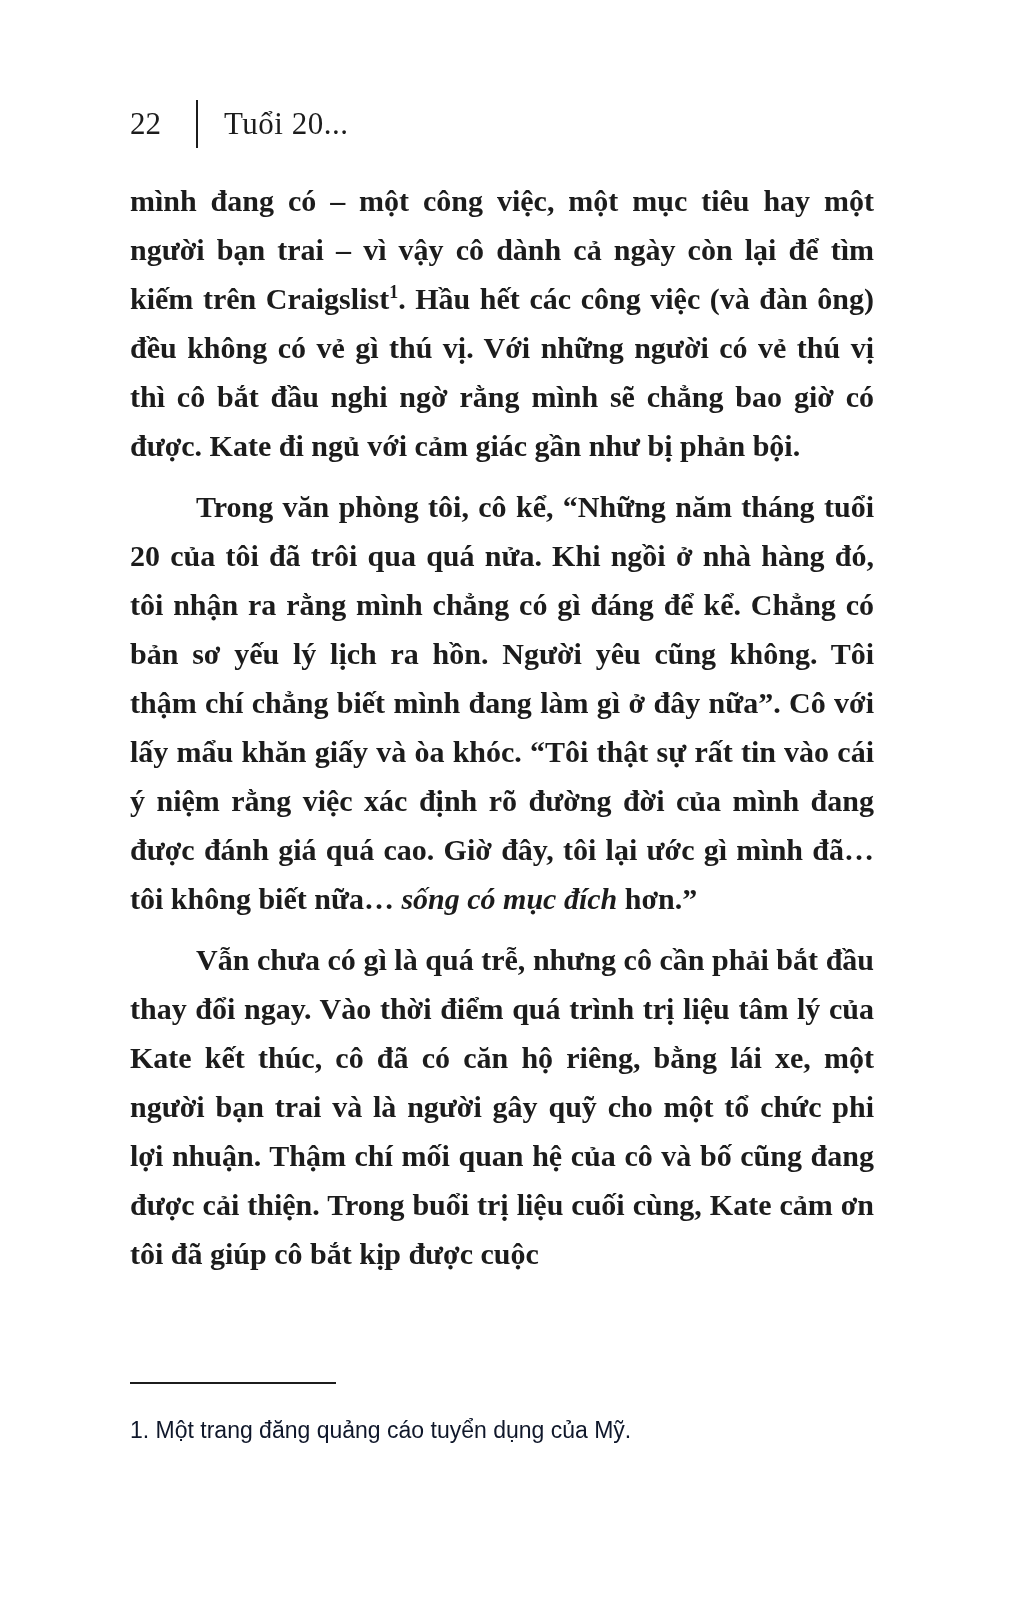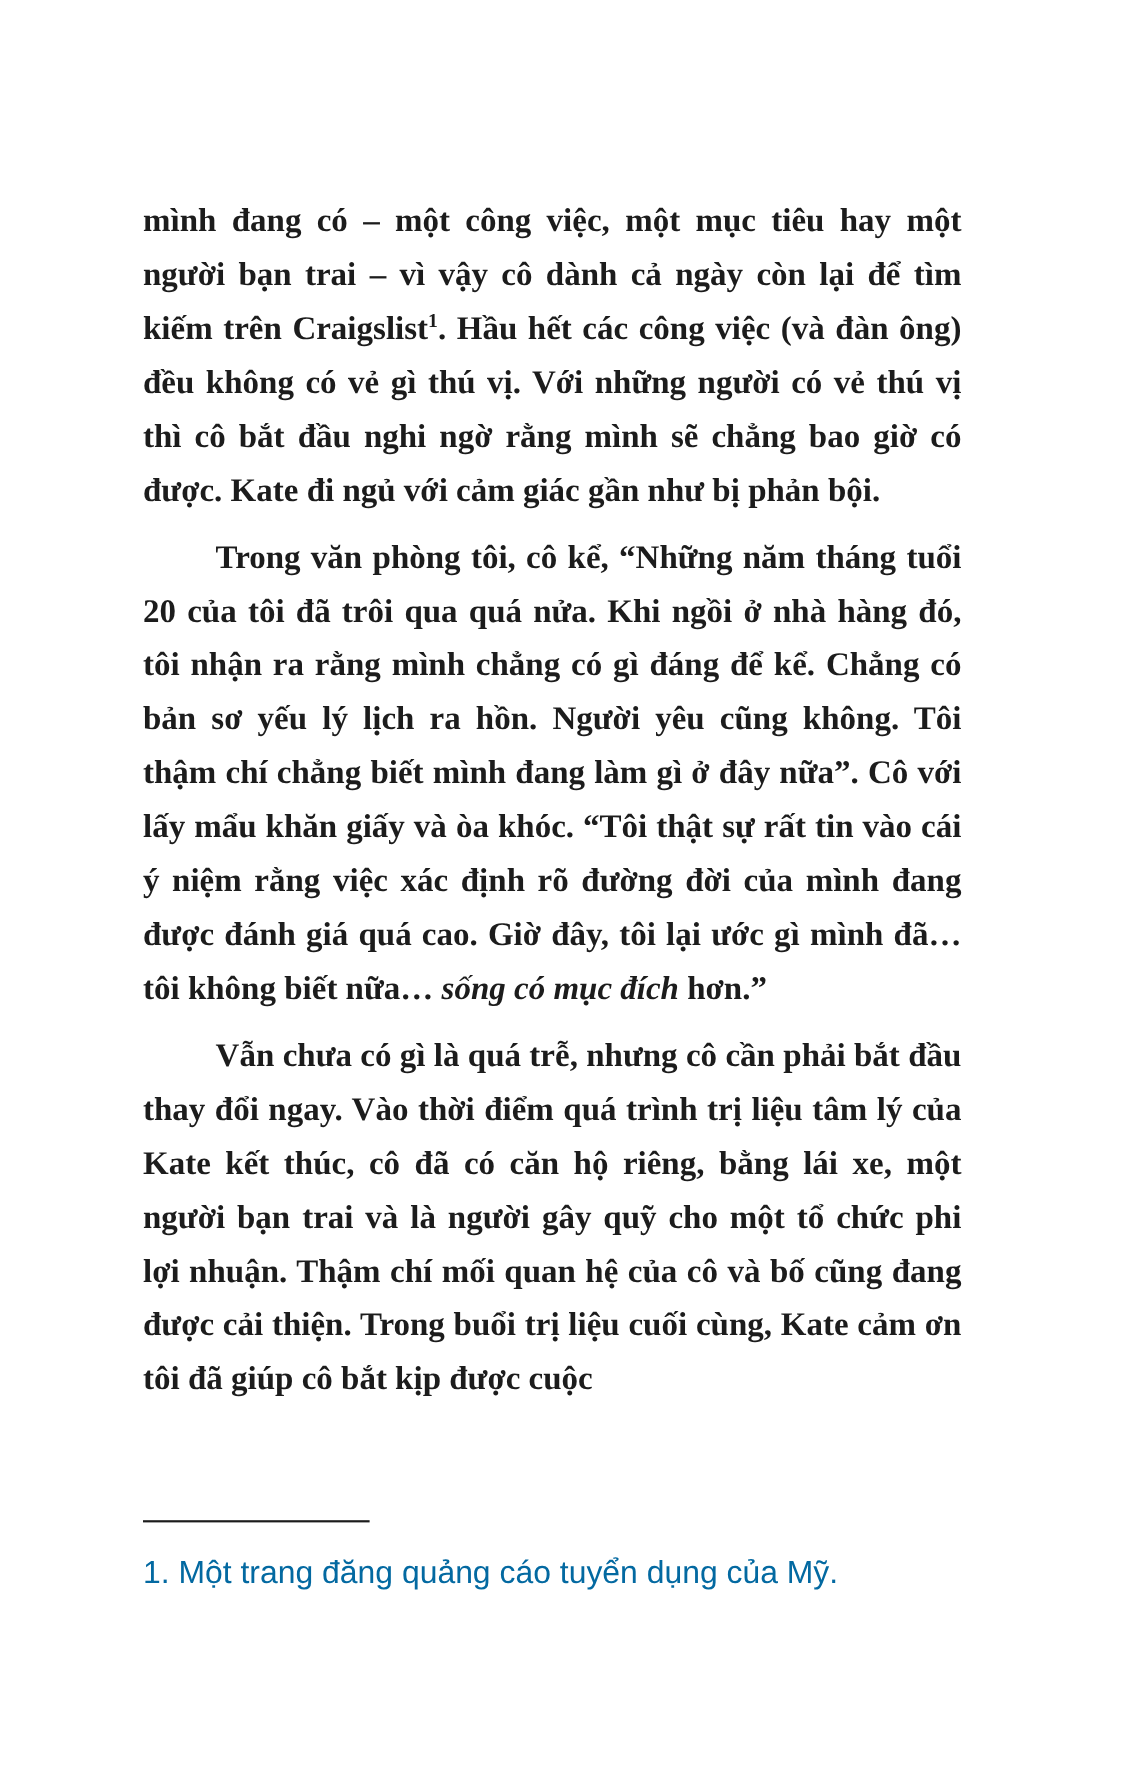--- a/index.html
+++ b/index.html
@@ -57,30 +57,35 @@
     width:744px;
   }
   .footnote-rule {
     width:206px;
     height:2px;
     background:#1c1c1c;
     margin-bottom:30px;
   }
   .footnote-text {
     font-family:"Liberation Sans", sans-serif;
-    font-size:29px;
-    color:#0369a1;
+    font-size:23px;
+    color:#0f172a;
     line-height:32px;
   }
 </style>
 </head>
 <body>
 
 <div class="page">
 
+  <header class="page-header">
+    <span class="page-number">22</span>
+    <span class="vbar"></span>
+    <span class="running-title">Tuổi 20...</span>
+  </header>
 
   <main class="body-text">
     <p><span>mình đang có – một công việc, một mục tiêu hay một người bạn trai – vì vậy cô dành cả ngày còn lại để tìm kiếm trên Craigslist</span><sup>1</sup><span>. Hầu hết các công việc (và đàn ông) đều không có vẻ gì thú vị. Với những người có vẻ thú vị thì cô bắt đầu nghi ngờ rằng mình sẽ chẳng bao giờ có được. Kate đi ngủ với cảm giác gần như bị phản bội.</span></p>
 
     <p class="indent"><span>Trong văn phòng tôi, cô kể, “Những năm tháng tuổi 20 của tôi đã trôi qua quá nửa. Khi ngồi ở nhà hàng đó, tôi nhận ra rằng mình chẳng có gì đáng để kể. Chẳng có bản sơ yếu lý lịch ra hồn. Người yêu cũng không. Tôi thậm chí chẳng biết mình đang làm gì ở đây nữa”. Cô với lấy mẩu khăn giấy và òa khóc. “Tôi thật sự rất tin vào cái ý niệm rằng việc xác định rõ đường đời của mình đang được đánh giá quá cao. Giờ đây, tôi lại ước gì mình đã… tôi không biết nữa… </span><em>sống có mục đích</em><span> hơn.”</span></p>
 
     <p class="indent"><span>Vẫn chưa có gì là quá trễ, nhưng cô cần phải bắt đầu thay đổi ngay. Vào thời điểm quá trình trị liệu tâm lý của Kate kết thúc, cô đã có căn hộ riêng, bằng lái xe, một người bạn trai và là người gây quỹ cho một tổ chức phi lợi nhuận. Thậm chí mối quan hệ của cô và bố cũng đang được cải thiện. Trong buổi trị liệu cuối cùng, Kate cảm ơn tôi đã giúp cô bắt kịp được cuộc</span></p>
   </main>
 
   <footer class="footnote-section">

